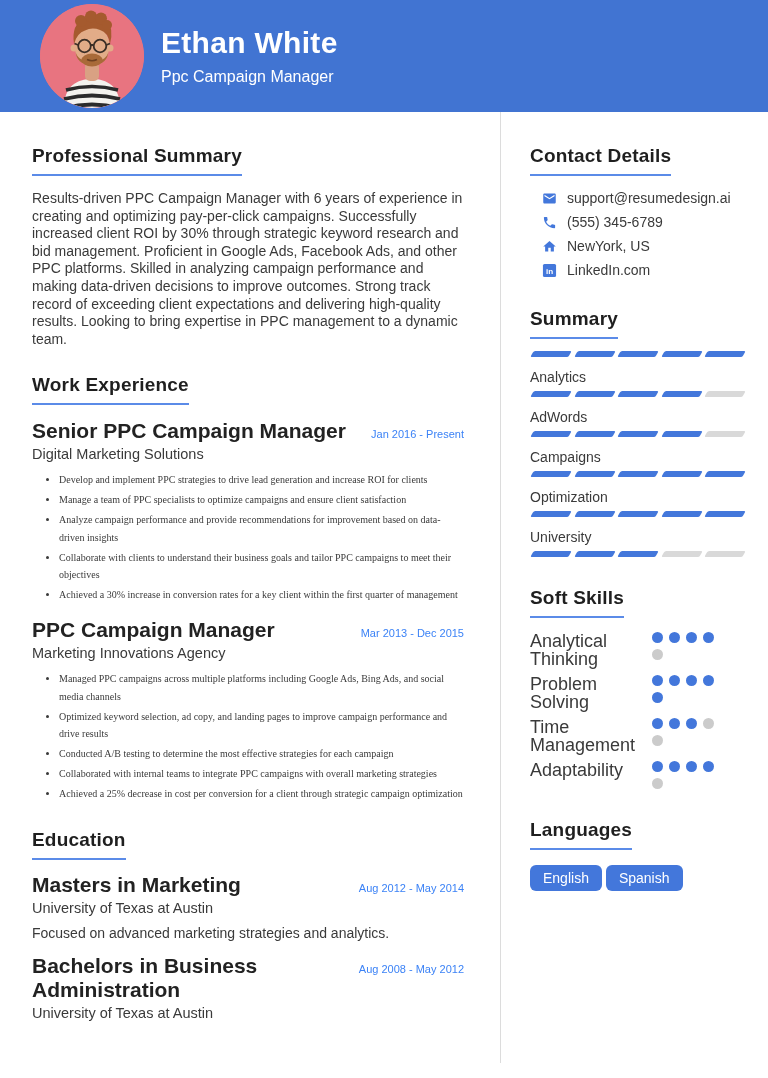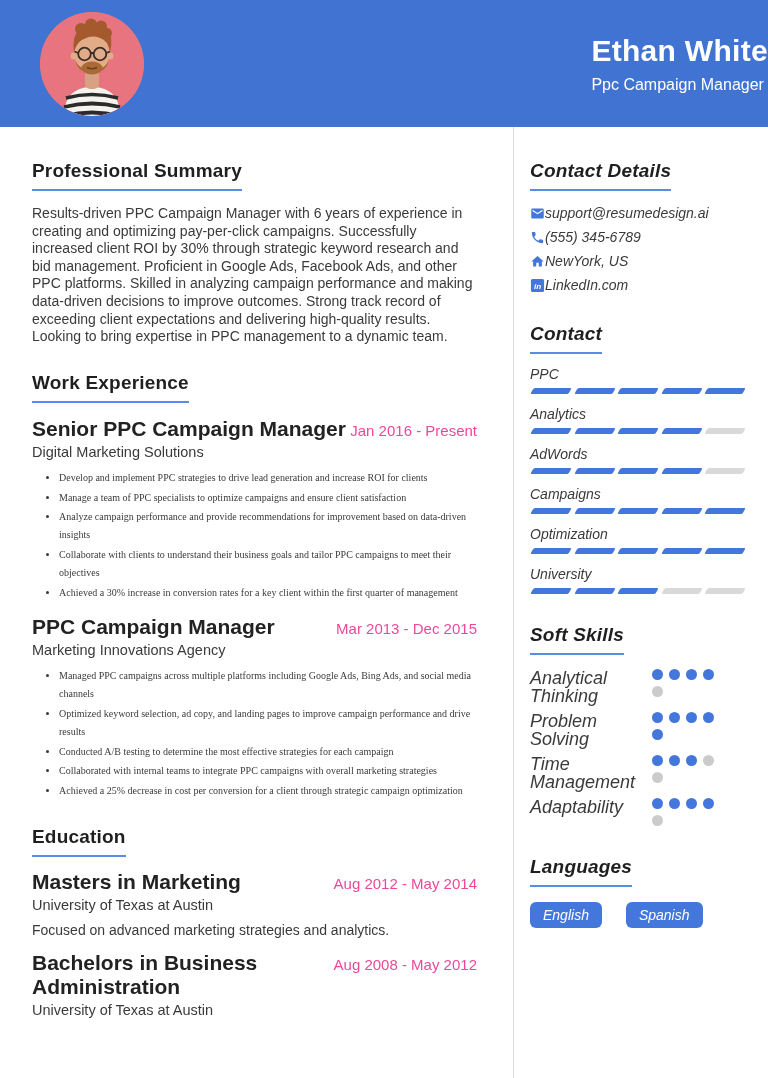--- a/index.html
+++ b/index.html
@@ -5,79 +5,79 @@
   * { box-sizing: border-box; }
   html,body { margin:0; padding:0; }
   body {
     width:768px; height:1078px; background:#ffffff;
     font-family:"Liberation Sans","DejaVu Sans",sans-serif;
     color:#3a3a3a; overflow:hidden;
   }
 
   
   .header {
-    height:127px; background:var(--header-bg,#4174D2);
-    display:flex; align-items:center; padding-left:40px;justify-content:space-between;
+    height:112px; background:var(--header-bg,#4174D2);
+    display:flex; align-items:center; padding-left:40px;
   }
   .avatar {
     width:104px; height:104px; border-radius:50%; overflow:hidden; flex:0 0 auto;
     background:var(--avatar-bg,#E87480);
   }
   .header-text { margin-left:17px; color:#ffffff; }
   .name { font-size:30px; font-weight:700; letter-spacing:.3px; }
   .role { font-size:16px; margin-top:8px; font-weight:400; }
 
   
   .content { display:flex; height:951px; }
   .main    { width:514px; padding:33px 36px 0 32px; }
-  .sidebar { flex:1; border-left:1px solid var(--divider,#DCDCDC); padding:33px 22px 0 16px;font-style:italic; }
+  .sidebar { flex:1; border-left:1px solid var(--divider,#DCDCDC); padding:33px 22px 0 29px; }
 
   h2.sec {
     display:inline-block; font-size:19px; font-weight:700; color:#1f1f1f;
     margin:0; padding-bottom:7px; letter-spacing:.2px;
     border-bottom:2px solid var(--underline,#5B8BE8);
   }
   .main-section + .main-section { margin-top:26px; }
   .sb-section { margin-bottom:30px; }
 
   
   .summary-text { font-size:14px; line-height:17.6px; margin:14px 0 0; }
 
   .job { margin-top:14px; }
   .job-head { display:flex; justify-content:space-between; align-items:baseline; }
   .job-title { font-size:21px; font-weight:700; color:#222222; }
-  .job-dates { font-size:15px; color:#ec4899; white-space:nowrap; }
+  .job-dates { font-size:11px; color:#3b82f6; white-space:nowrap; }
   .job-company { font-size:14.5px; margin-top:3px; }
   ul.bullets { margin:9px 0 0; padding-left:27px; font-size:10px; line-height:17.8px;font-family:Liberation Serif, serif; }
   ul.bullets li { margin-bottom:2px; }
 
   .edu { margin-top:13px; }
   .edu-desc { margin-top:9px; font-size:14px; }
 
   
   .contact-list { margin-top:14px; }
-  .c-row { display:flex; align-items:center; margin-bottom:8px; font-size:14px; }
-  .c-icon { width:15px; height:15px; display:inline-flex; flex:0 0 auto; }
+  .c-row { display:flex; align-items:center; gap:10px; margin-bottom:8px; font-size:14px; }
+  .c-icon { width:15px; height:15px; display:inline-flex; flex:0 0 auto;margin-left:12px; }
   .c-icon svg { width:15px; height:15px; display:block; }
 
   .skills-list { margin-top:6px; }
   .skill { margin-top:12px; }
   .skill-label { font-size:14px; margin-bottom:6px; }
   .skill-bar { display:flex; gap:6px; padding:0 2px; }
   .seg { flex:1; height:6px; background:var(--bar-empty,#D9D9D9); transform:skewX(-30deg); border-radius:1.5px; }
   .seg.on { background:var(--bar-fill,#4377DB); }
 
   .soft-list { margin-top:14px; }
   .soft-row { display:flex; margin-bottom:7px; }
   .soft-label { width:122px; font-size:18px; line-height:18px; }
   .dots { width:72px; margin-left:auto; margin-right:22px; display:flex; flex-wrap:wrap; gap:6px; align-content:flex-start; }
   .dot { width:11px; height:11px; border-radius:50%; background:var(--dot-empty,#CBCBCB); }
   .dot.on { background:var(--bar-fill,#4377DB); }
 
-  .pills { display:flex; gap:24px; margin-top:15px; }
+  .pills { display:flex; gap:4px; margin-top:15px; }
   .pill { background:var(--pill,#4377DB); color:#ffffff; font-size:14px; padding:5px 13px; border-radius:6px; }
 </style>
 </head>
 <body>
 
 <div class="header">
   <div class="avatar">
     <svg viewBox="0 0 104 104">
       <defs>
         <clipPath id="avclip">
@@ -230,24 +230,23 @@
                 <rect x="1.5" y="1.5" width="21" height="21" rx="2.5" fill="#4377DB"></rect>
                 <text x="12" y="17.5" text-anchor="middle" font-size="13" font-weight="bold" fill="#fff" font-family="Liberation Sans, sans-serif">in</text>
               </svg>
             </span>
     <span class="c-text">LinkedIn.com</span>
   </div>
 </div>
     </div>
 
     <div class="sb-section">
-      <h2 class="sec">Contact</h2>
+      <h2 class="sec">Summary</h2>
       <div class="skills-list">
   <div class="skill">
-    <div class="skill-label">PPC</div>
     <div class="skill-bar">
               <span class="seg on"></span>
               <span class="seg on"></span>
               <span class="seg on"></span>
               <span class="seg on"></span>
               <span class="seg on"></span>
             </div>
   </div>
 
   <div class="skill">

